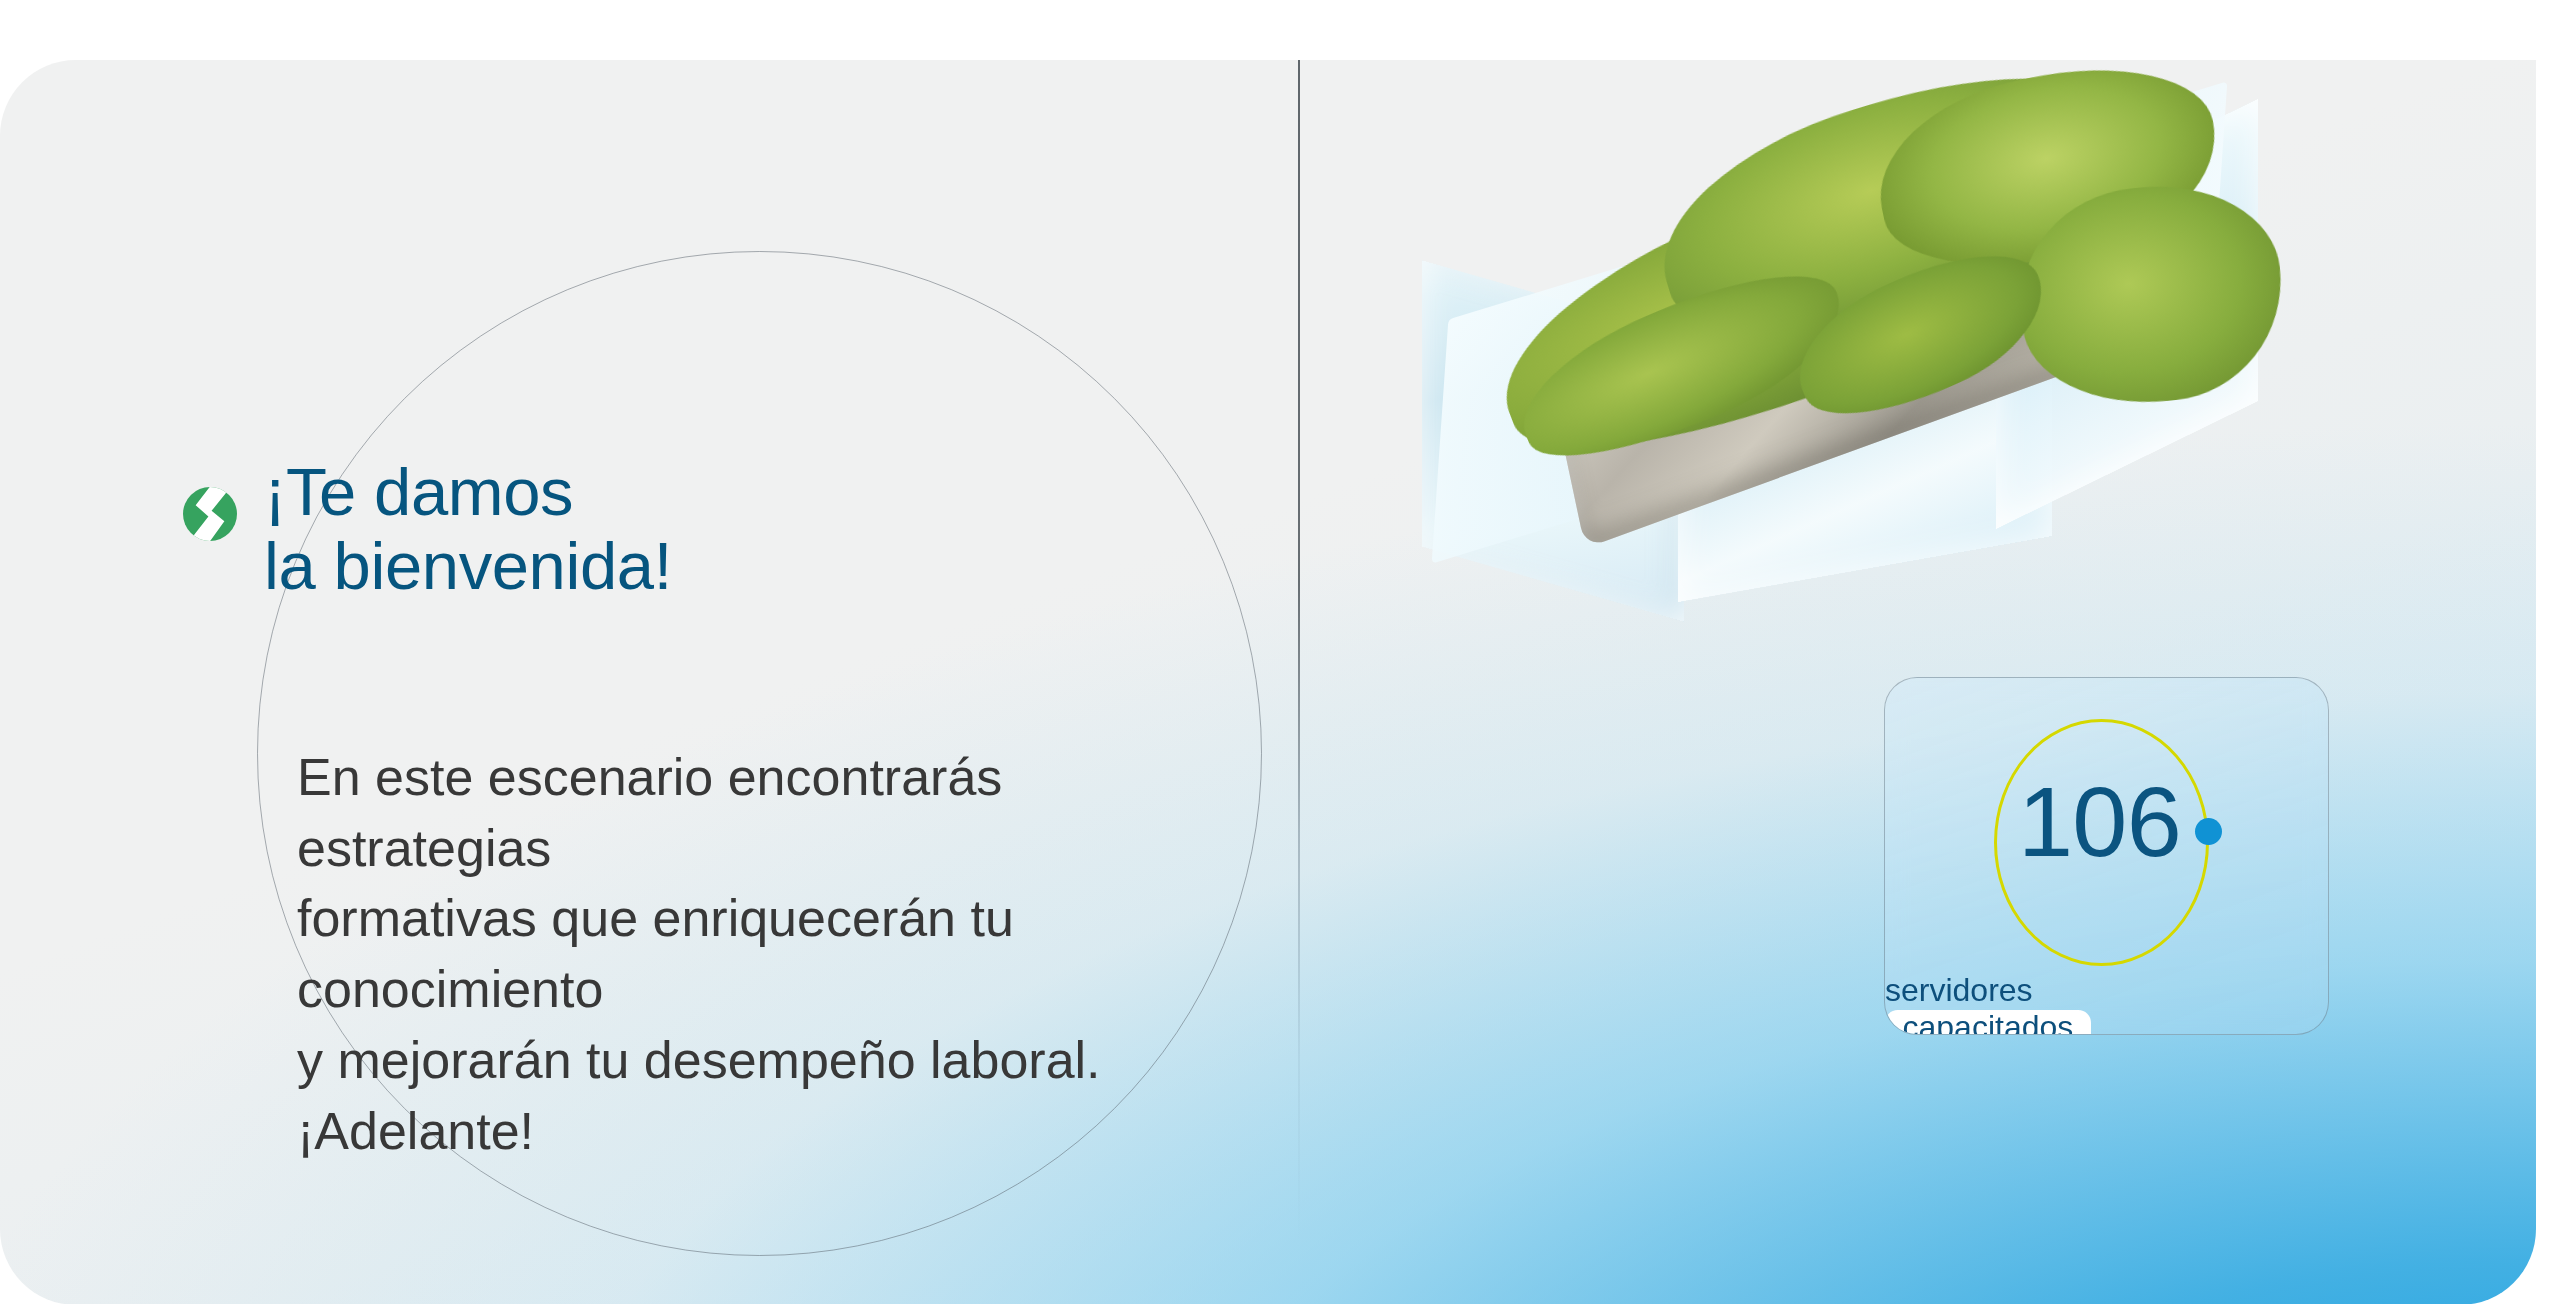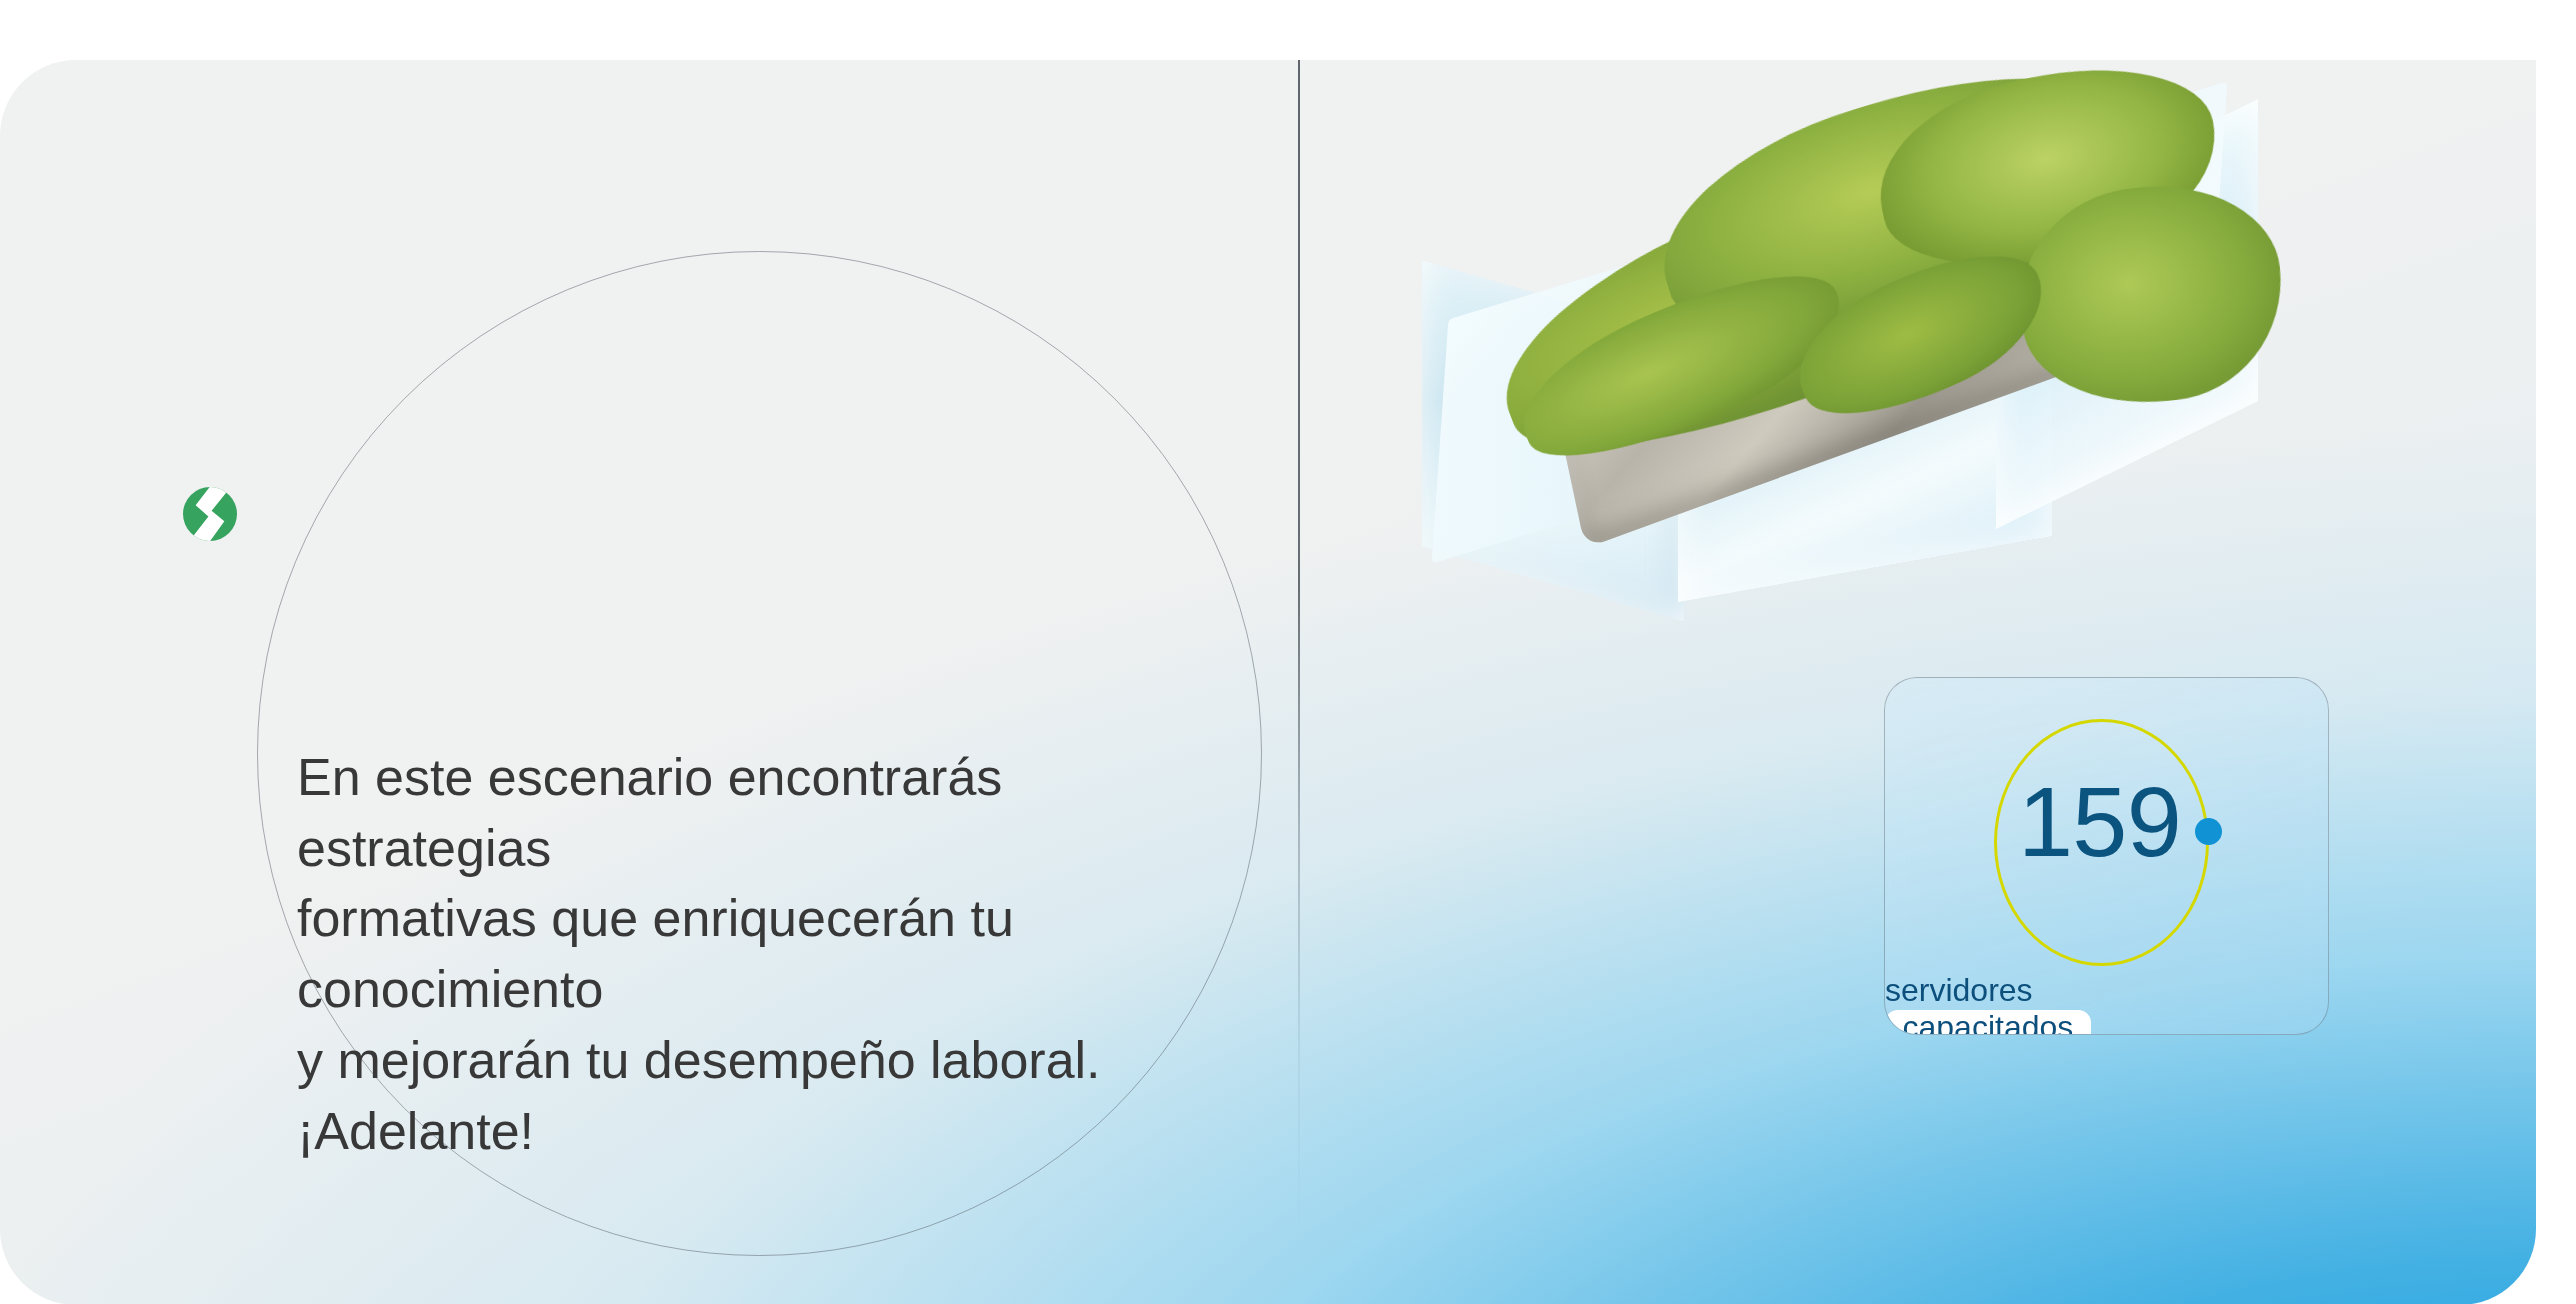--- a/index.html
+++ b/index.html
@@ -208,20 +208,22 @@
   <div class="left-pane">
 
     <div class="title-row">
 
       <span class="brand-mark">
         <svg class="glyph" viewBox="0 0 56 74" xmlns="http://www.w3.org/2000/svg" aria-hidden="true">
           <path d="M30 0 L10 26 L26 40 L6 66 L26 74 L46 46 L30 33 L50 8 Z" fill="#ffffff"></path>
         </svg>
       </span>
 
+      <h1 class="headline">¡Te damos
+la bienvenida!</h1>
     </div>
 
     <p class="body-copy">En este escenario encontrarás estrategias
 formativas que enriquecerán tu conocimiento
 y mejorarán tu desempeño laboral. ¡Adelante!</p>
   </div>
 
   <div class="right-pane">
 
     <div class="photo">
@@ -238,21 +240,21 @@
       <div class="moss m5"></div>
       <div class="moss m6"></div>
     </div>
   </div>
 
   <div class="divider"></div>
 
   <div class="stat-card">
     <div class="stat-inner">
       <div class="stat-ring"></div>
-      <div class="stat-number">159</div>
+      <div class="stat-number">106</div>
       <div class="stat-dot"></div>
       <div class="stat-sub">
         <span class="line1">servidores</span>
         <span class="pill">capacitados</span>
       </div>
     </div>
   </div>
 
 </div>
 

